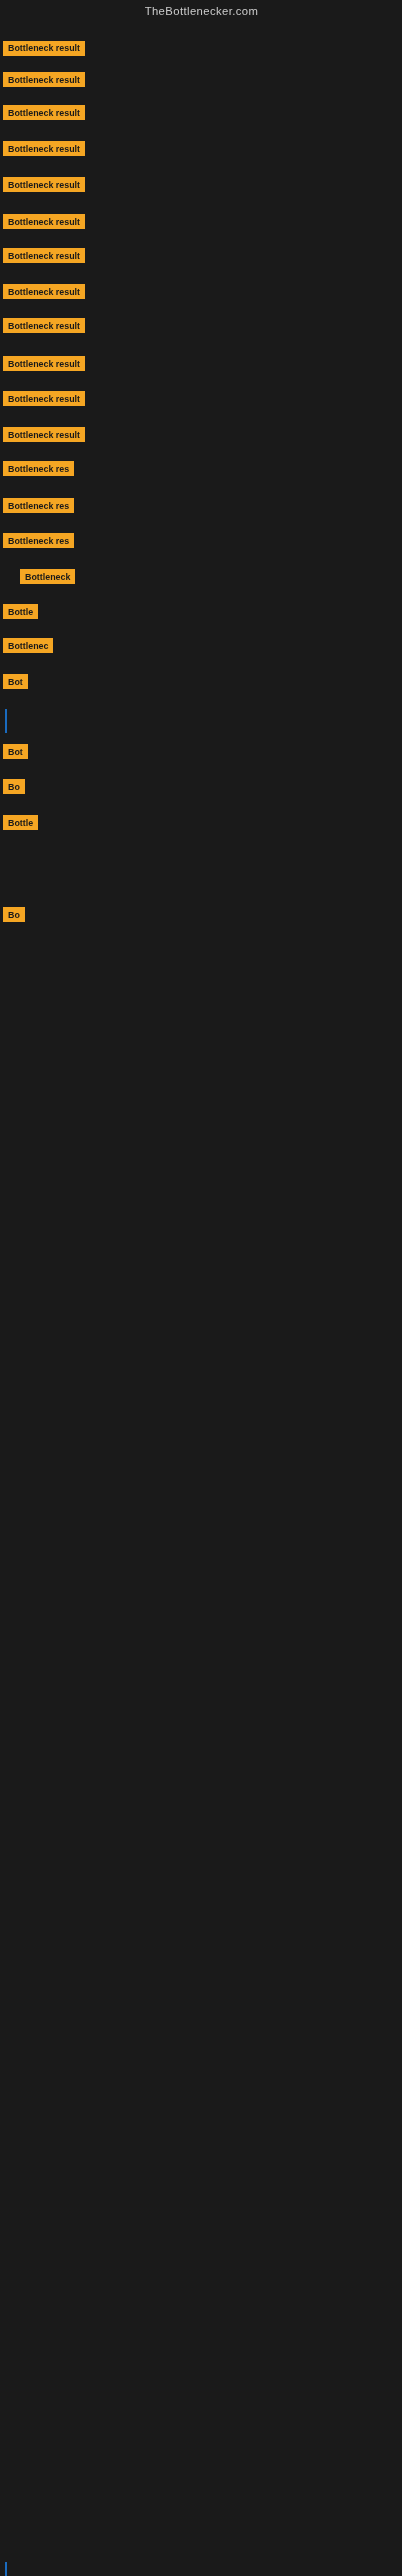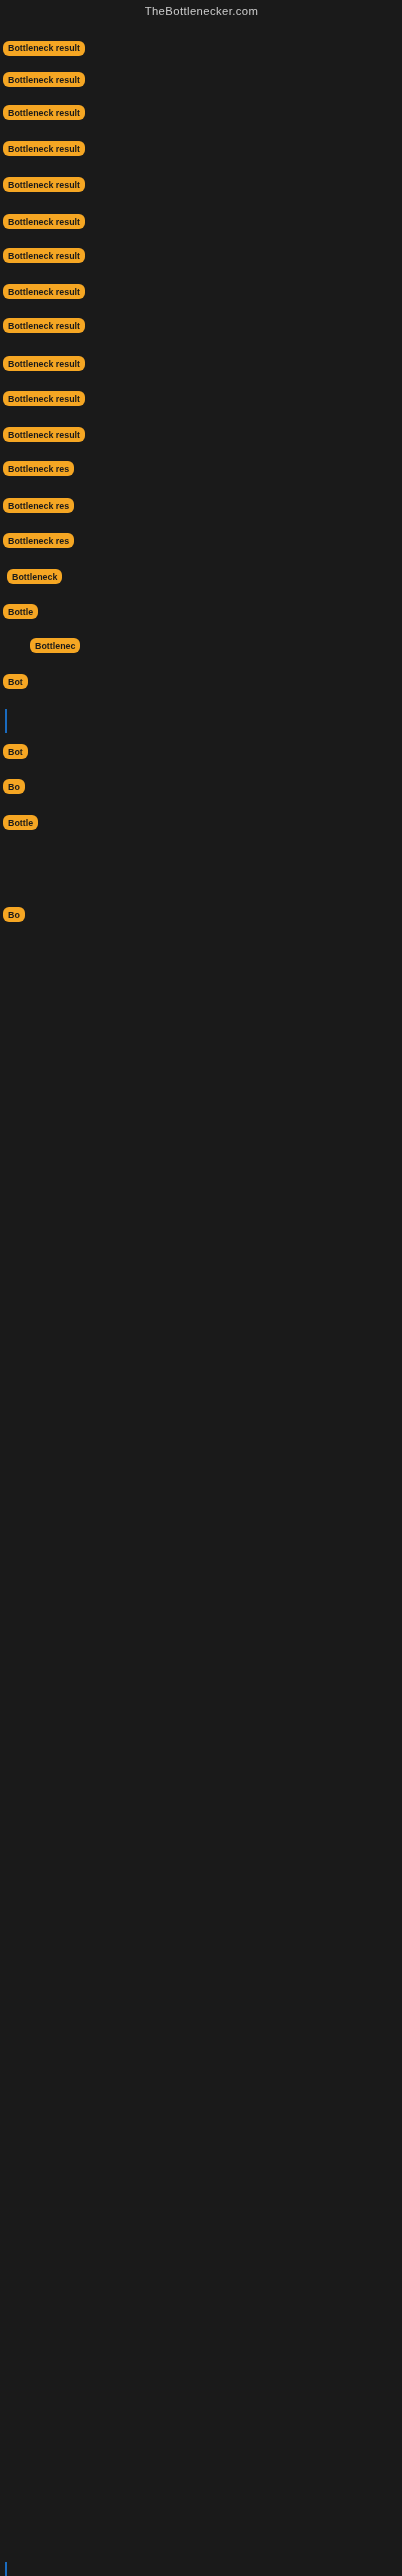--- a/index.html
+++ b/index.html
@@ -24,21 +24,21 @@
       letter-spacing: 0.4px;
     }
 
     .bottleneck-badge {
       display: inline-block;
       background-color: #f5a623;
       color: #1a1a1a;
       font-size: 8.9px;
       font-weight: bold;
       padding: 2.4px 4.8px;
-      border-radius: 6px;
+      border-radius: 0;
       white-space: nowrap;
       overflow: hidden;
     }
 
     .row {
       padding: 4.8px 3.2px;
       display: flex;
       align-items: center;
     }
 
@@ -97,27 +97,27 @@
     </div>
     <div class="row" style="position: absolute; top: 435px; left: 0px;">
       <span class="bottleneck-badge">Bottleneck res</span>
     </div>
     <div class="row" style="position: absolute; top: 472px; left: 0px;">
       <span class="bottleneck-badge">Bottleneck res</span>
     </div>
     <div class="row" style="position: absolute; top: 507px; left: 0px;">
       <span class="bottleneck-badge">Bottleneck res</span>
     </div>
-    <div class="row" style="position: absolute; top: 543px; left: 4px;">
+    <div class="row" style="position: absolute; top: 543px; left: 17px;">
       <span class="bottleneck-badge">Bottleneck</span>
     </div>
     <div class="row" style="position: absolute; top: 578px; left: 0px;">
       <span class="bottleneck-badge">Bottle</span>
     </div>
-    <div class="row" style="position: absolute; top: 612px; left: 0px; margin-left: 27px;">
+    <div class="row" style="position: absolute; top: 612px; left: 0px;">
       <span class="bottleneck-badge">Bottlenec</span>
     </div>
     <div class="row" style="position: absolute; top: 648px; left: 0px;">
       <span class="bottleneck-badge">Bot</span>
     </div>
     <div class="row" style="position: absolute; top: 683px; left: 0px;">
       <span class="marker-line"></span>
     </div>
     <div class="row" style="position: absolute; top: 718px; left: 0px;">
       <span class="bottleneck-badge">Bot</span>

